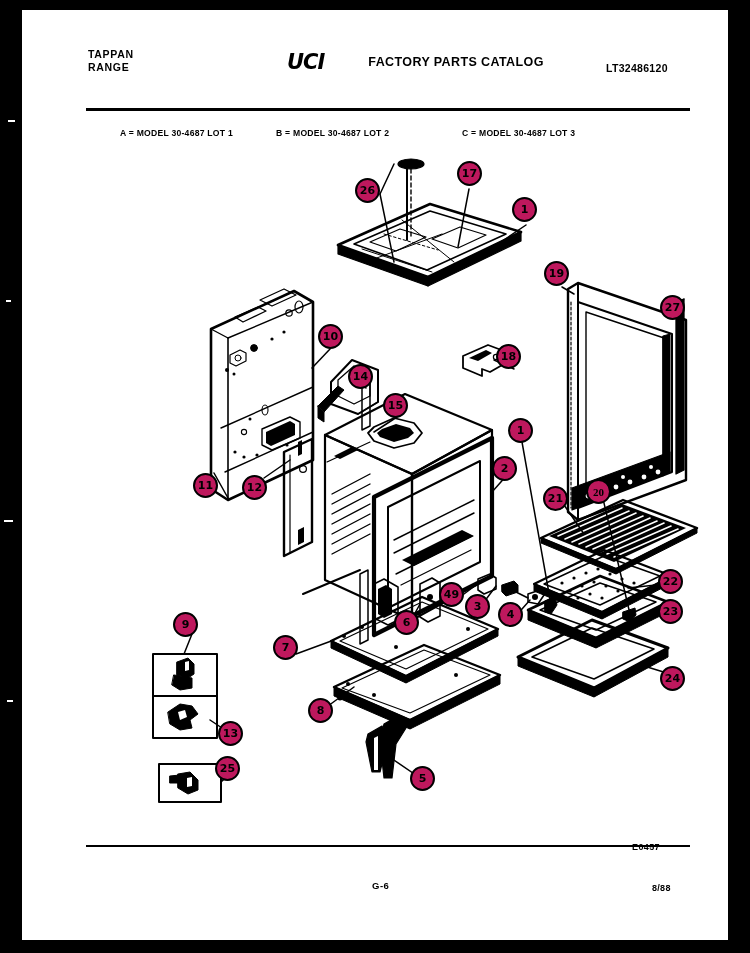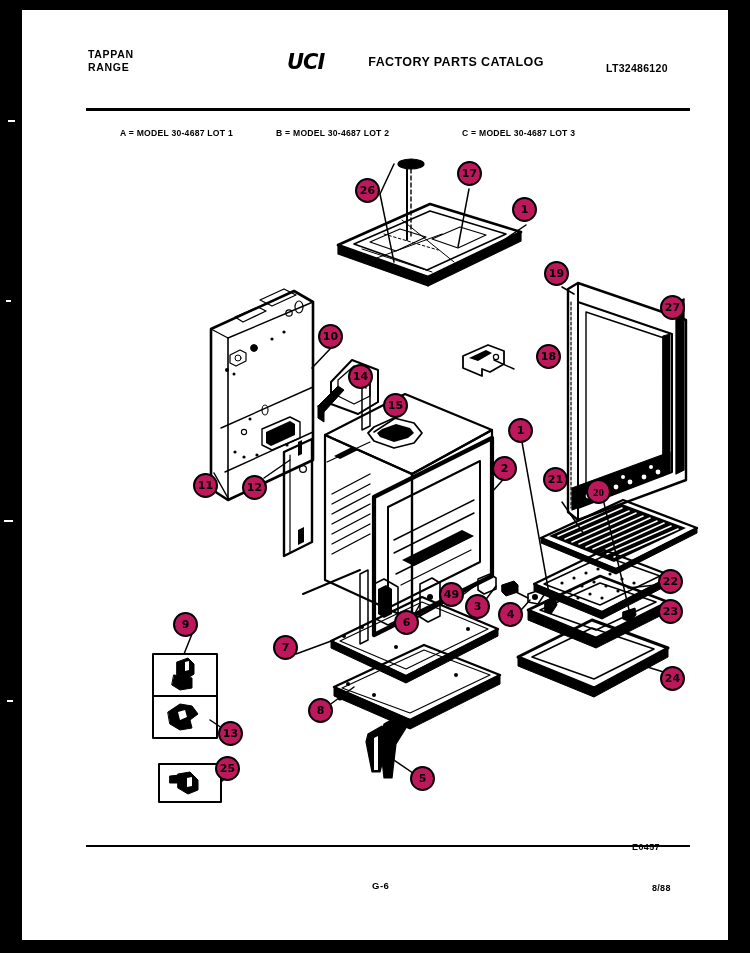--- a/index.html
+++ b/index.html
@@ -449,24 +449,24 @@
       <div class="callout" style="left: 286px; top: 688px;">8</div>
       <div class="callout" style="left: 151px; top: 602px;">9</div>
       <div class="callout" style="left: 296px; top: 314px;">10</div>
       <div class="callout" style="left: 171px; top: 463px;">11</div>
       <div class="callout" style="left: 220px; top: 465px;">12</div>
       <div class="callout" style="left: 196px; top: 711px;">13</div>
       <div class="callout" style="left: 326px; top: 354px;">14</div>
       <div class="callout" style="left: 361px; top: 383px;">15</div>
       <div class="callout" style="left: 490px; top: 187px;">1</div>
       <div class="callout" style="left: 435px; top: 151px;">17</div>
-      <div class="callout" style="left: 474px; top: 334px; margin-left: 40px;">18</div>
+      <div class="callout" style="left: 474px; top: 334px;">18</div>
       <div class="callout" style="left: 522px; top: 251px;">19</div>
       <div class="callout" style="left: 564px; top: 469px; font-family: Liberation Serif, serif;">20</div>
-      <div class="callout" style="left: 521px; top: 457px;">21</div>
+      <div class="callout" style="left: 521px; top: 476px;">21</div>
       <div class="callout" style="left: 636px; top: 559px;">22</div>
       <div class="callout" style="left: 636px; top: 589px;">23</div>
       <div class="callout" style="left: 638px; top: 656px;">24</div>
       <div class="callout" style="left: 193px; top: 746px;">25</div>
       <div class="callout" style="left: 333px; top: 168px;">26</div>
       <div class="callout" style="left: 638px; top: 285px;">27</div>
       <div class="callout" style="left: 417px; top: 572px;">49</div>
     </div>
 
   <div class="rule" id="rule-bottom"></div>

